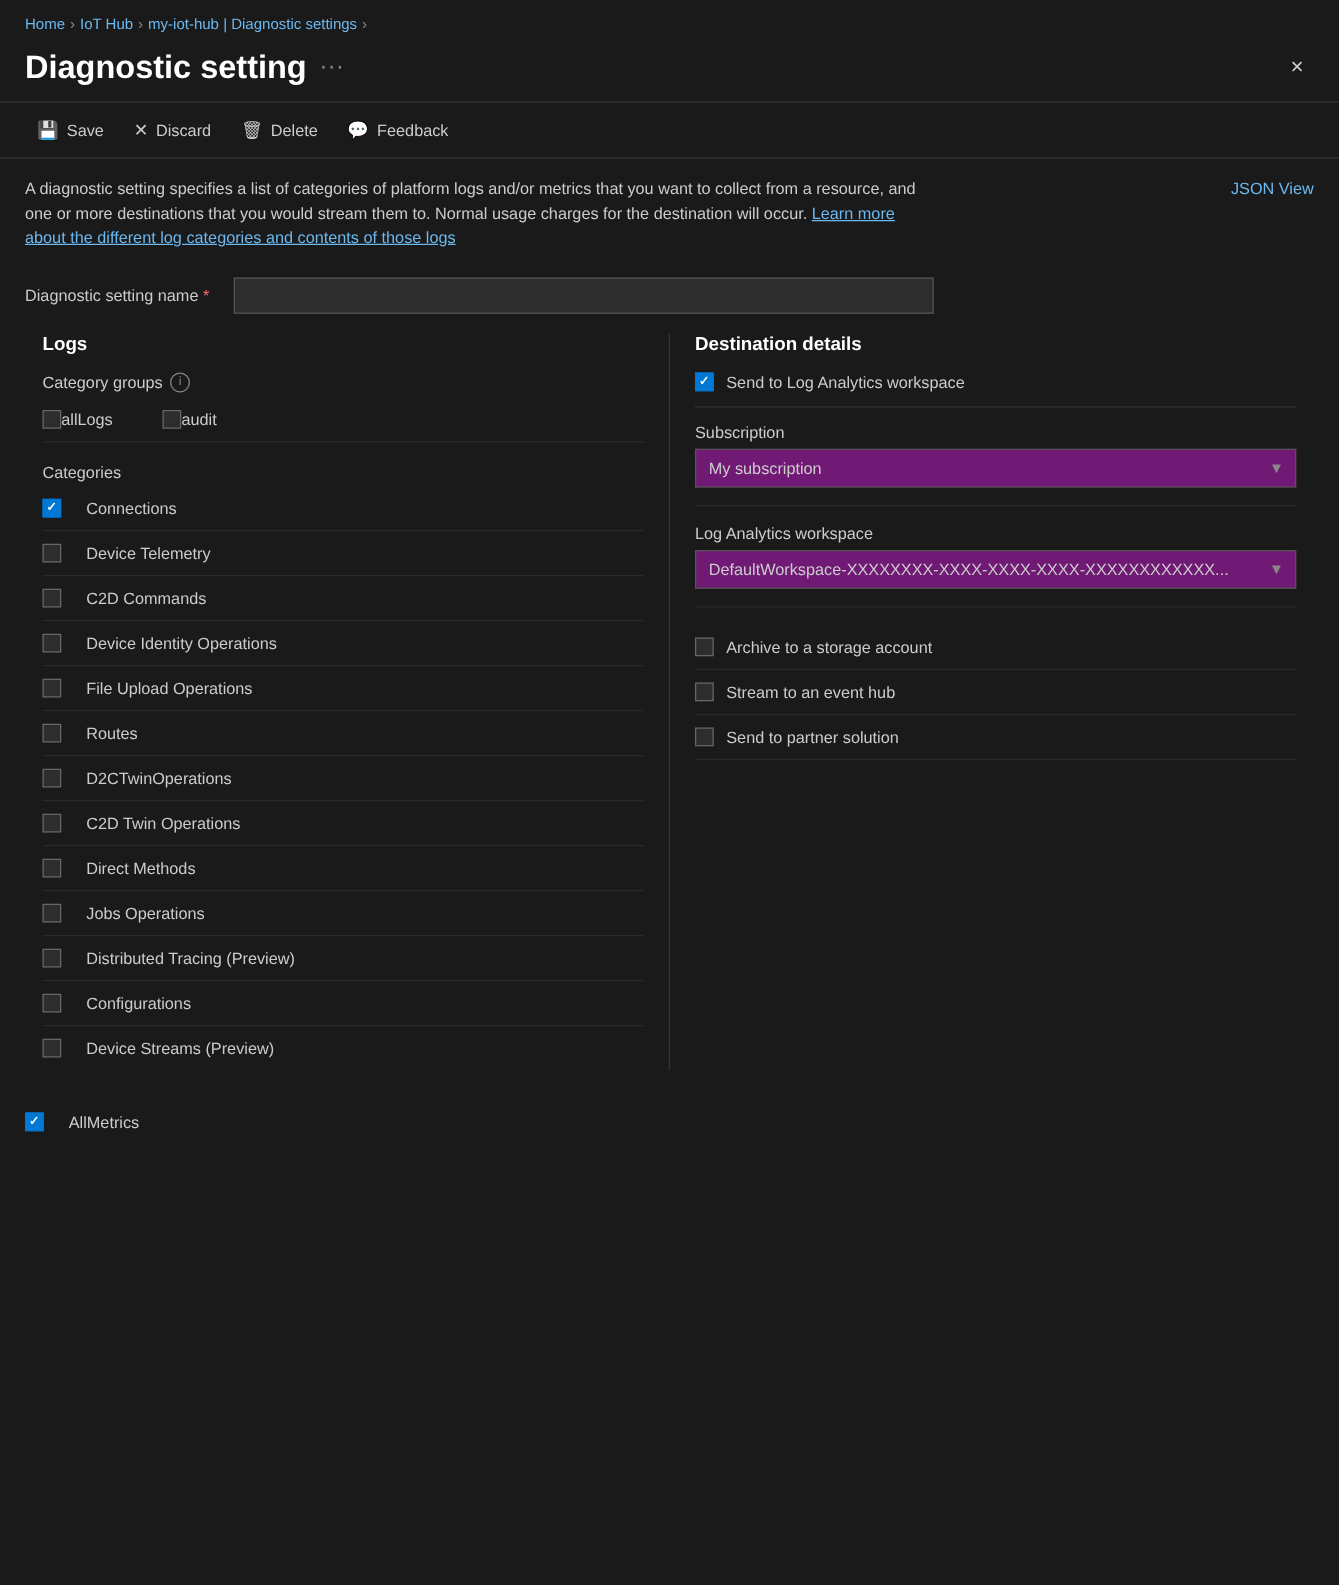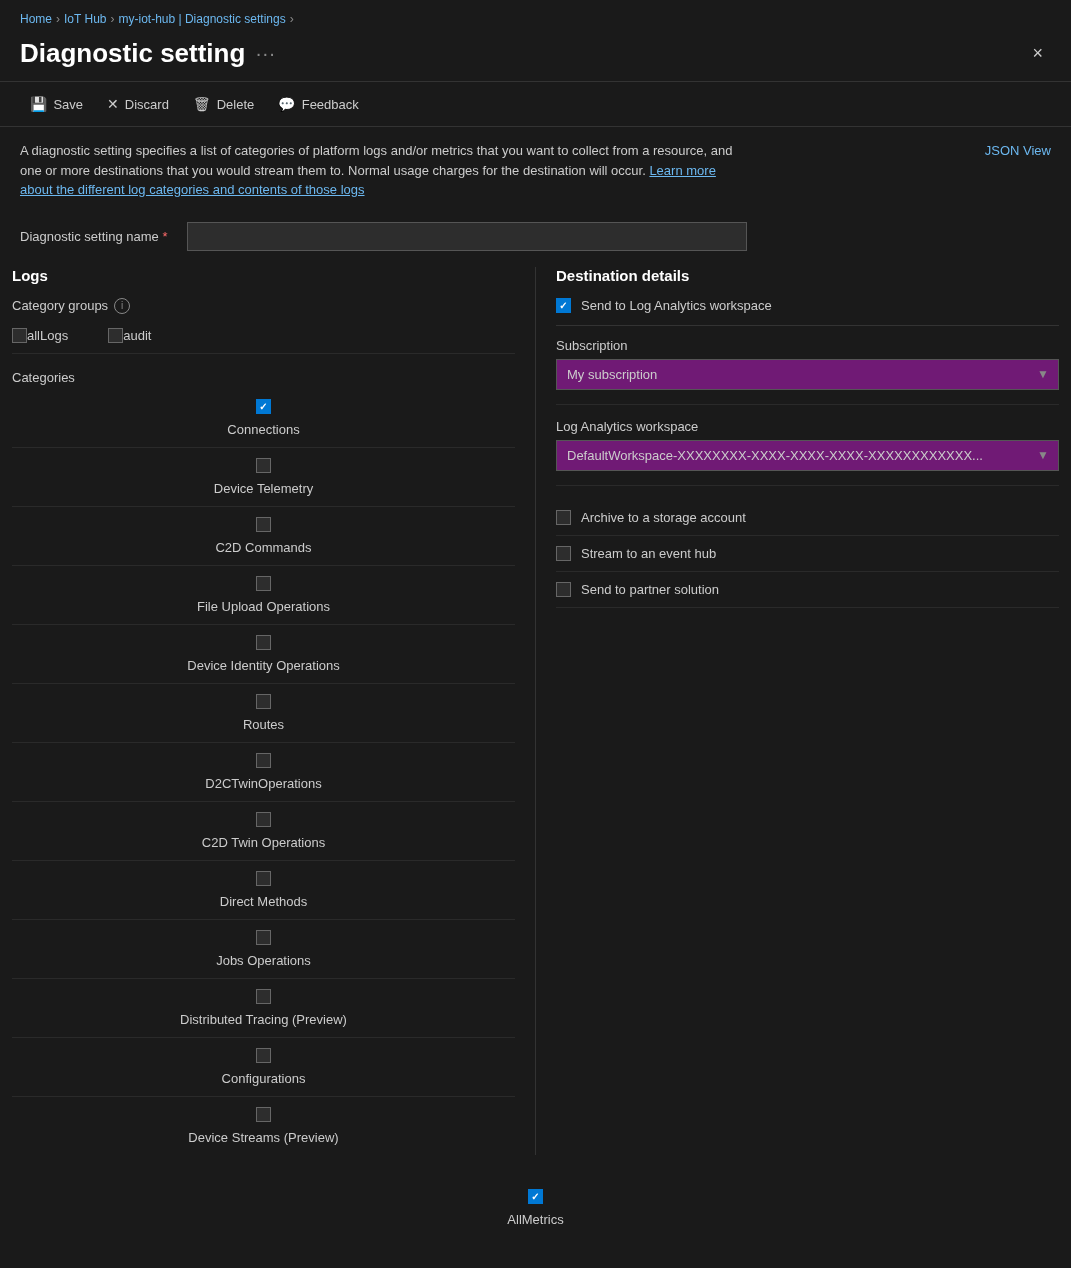--- a/index.html
+++ b/index.html
@@ -107,21 +107,21 @@
       background: #2d2d2d;
       border: 1px solid #555;
       color: #fff;
       padding: 6px 8px;
       font-size: 13px;
       outline: none;
     }
     .main-content {
       display: flex;
       gap: 0;
-      padding: 0 12px;
+      padding: 0 34px;
     }
     .left-panel { flex: 1; padding-right: 20px; }
     .right-panel { flex: 1; padding-left: 20px; border-left: 1px solid #333; }
     .section-title {
       font-size: 15px;
       font-weight: 600;
       margin-bottom: 14px;
       color: #ffffff;
     }
     .category-groups {
@@ -142,24 +142,23 @@
       display: inline-flex;
       align-items: center;
       justify-content: center;
       font-size: 10px;
       color: #888;
       cursor: pointer;
     }
     .checkbox-row {
       display: flex;
       align-items: center;
-      gap: 8px;
+      gap: 20px;
       padding: 10px 0;
       border-bottom: 1px solid #2a2a2a;
-      flex-direction: column;
     }
     .checkbox-row:last-child { border-bottom: none; }
     .checkbox-group-row {
       display: flex;
       align-items: center;
       gap: 40px;
       padding: 4px 0 10px;
     }
     .checkbox-item {
       display: flex;
@@ -347,26 +346,26 @@
       <span class="checkbox-label">Device Telemetry</span>
     </div>
 
     <div class="checkbox-row">
       <div class="checkbox"></div>
       <span class="checkbox-label">C2D Commands</span>
     </div>
 
     <div class="checkbox-row">
       <div class="checkbox"></div>
+      <span class="checkbox-label">Device Identity Operations</span>
+    </div>
+
+    <div class="checkbox-row">
+      <div class="checkbox"></div>
       <span class="checkbox-label">File Upload Operations</span>
-    </div>
-
-    <div class="checkbox-row">
-      <div class="checkbox"></div>
-      <span class="checkbox-label">Device Identity Operations</span>
     </div>
 
     <div class="checkbox-row">
       <div class="checkbox"></div>
       <span class="checkbox-label">Routes</span>
     </div>
 
     <div class="checkbox-row">
       <div class="checkbox"></div>
       <span class="checkbox-label">D2CTwinOperations</span>

